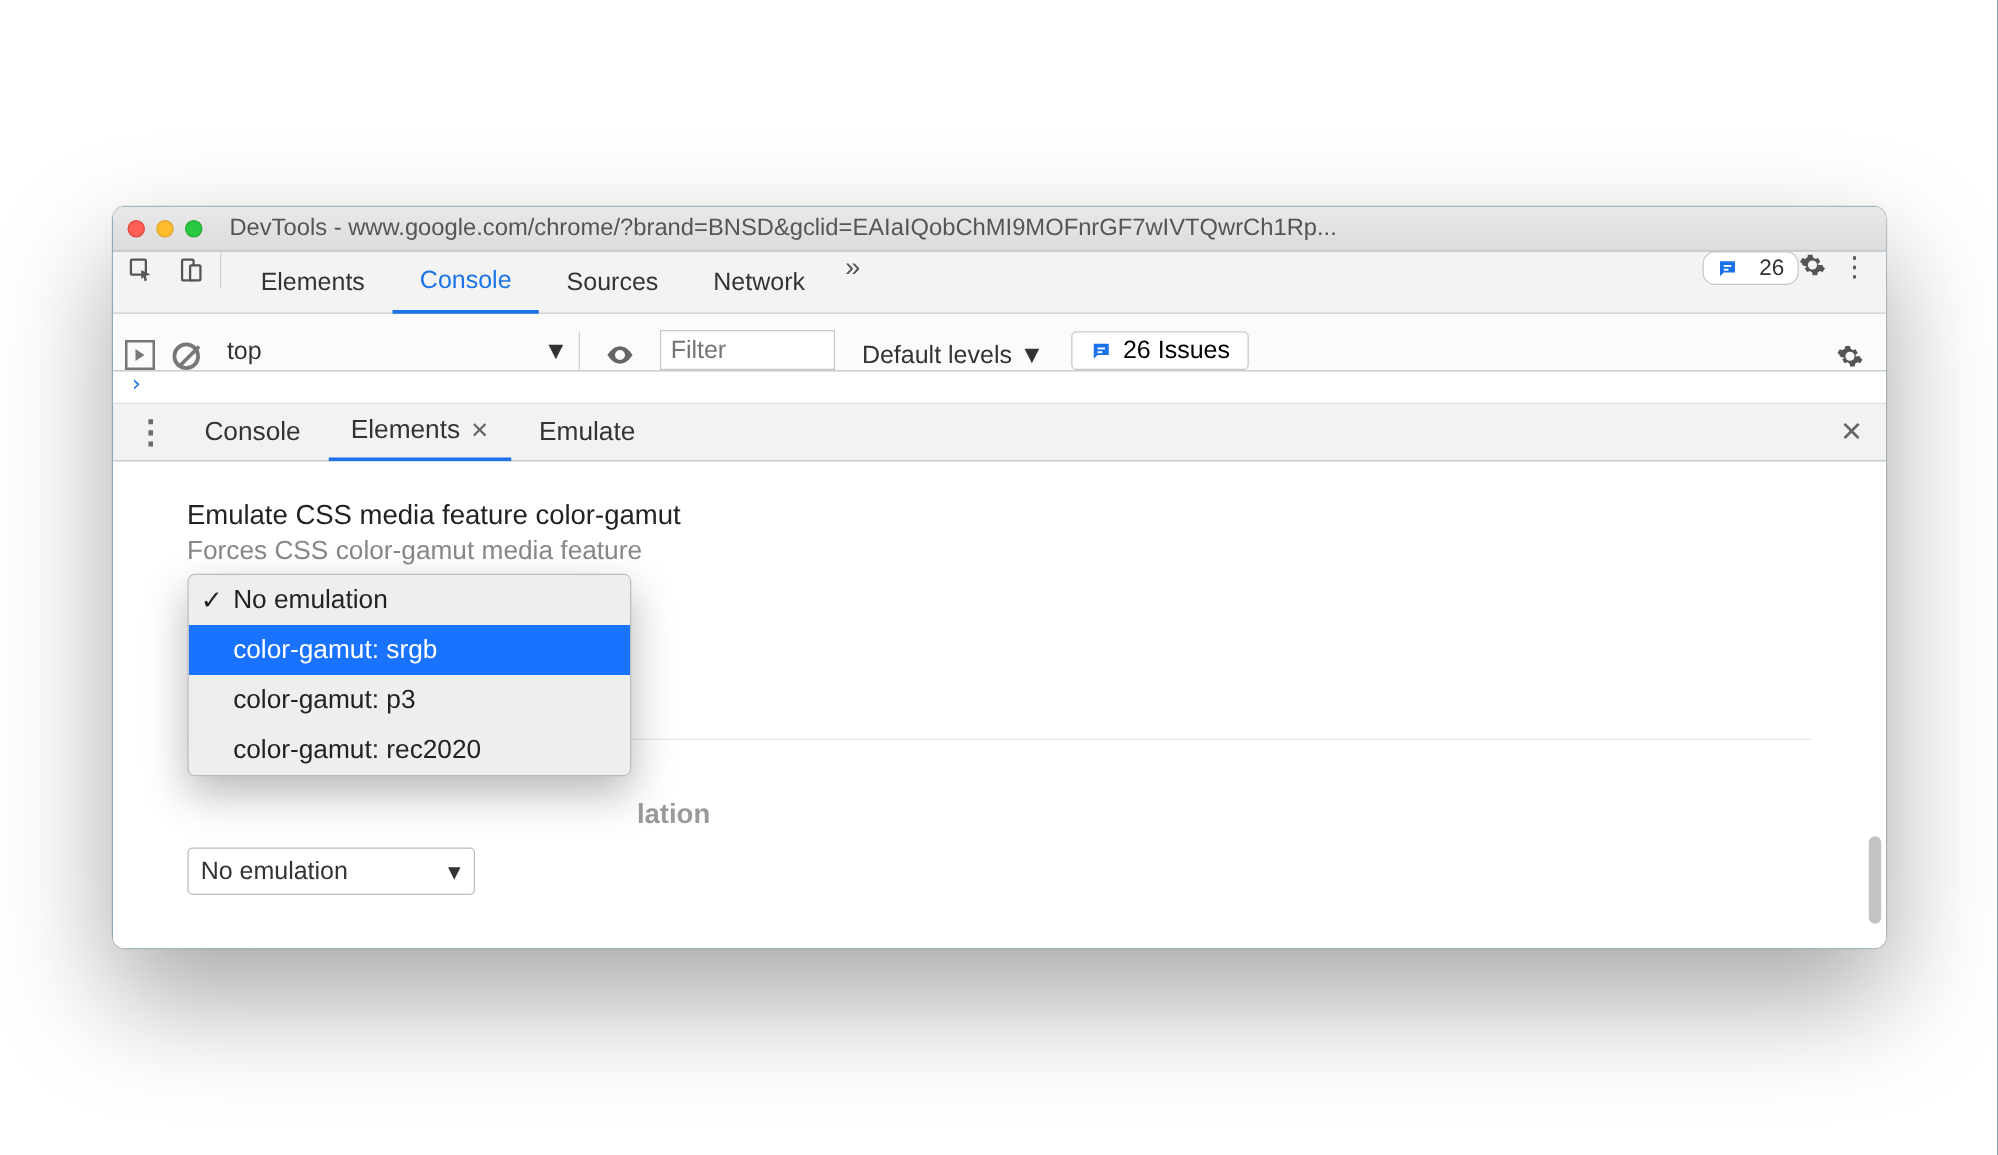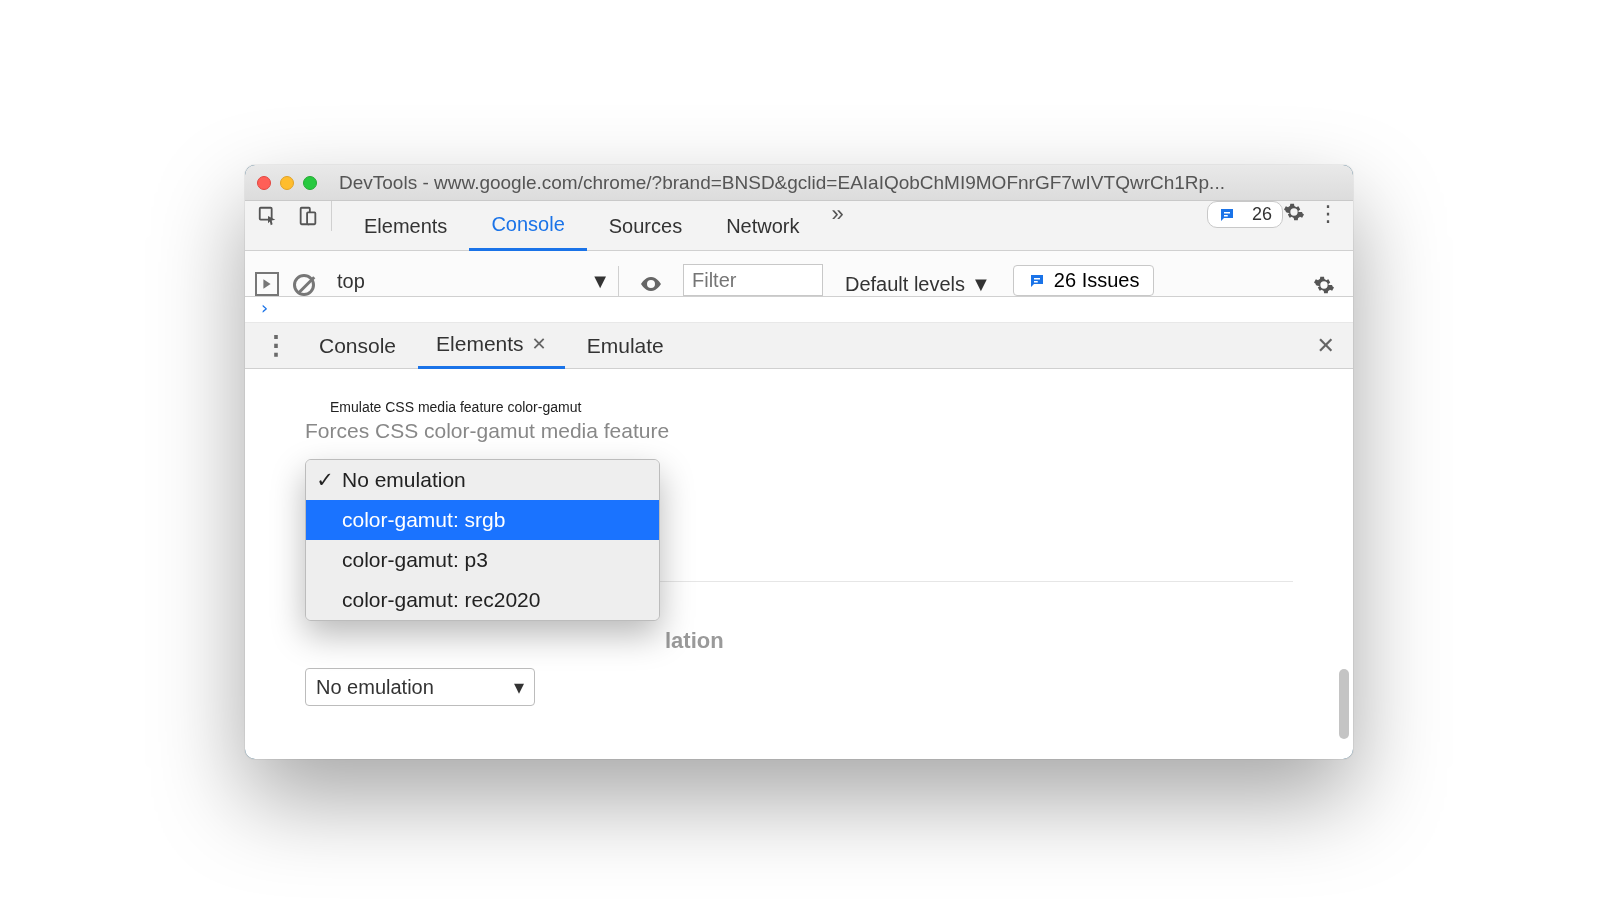--- a/index.html
+++ b/index.html
@@ -6,21 +6,21 @@
   body {
     font-family: -apple-system, BlinkMacSystemFont, "Segoe UI", Helvetica, Arial, sans-serif;
     background: #fff;
     width: 1598px;
     height: 924px;
     display: flex;
     align-items: center;
     justify-content: center;
   }
   .window {
-    width: 1108px;
+    width: 1419px;
     border-radius: 10px;
     box-shadow: 0 40px 90px rgba(0,0,0,0.35), 0 0 0 1px rgba(0,0,0,0.05);
     background: #0c4a6e;
     overflow: hidden;
   }
   
   .titlebar {
     height: 36px;
     background: linear-gradient(#e9e9e9,#dcdcdc);
     border-bottom: 1px solid #c9c9c9;
@@ -142,21 +142,21 @@
   .dtab .xclose { color:#666; font-size:18px;}
   .dclose { margin-left:auto; color:#666; font-size:22px; padding:0 8px;}
 
   
   .panel {
     position:relative;
     padding: 30px 60px 30px 60px;
     background:#fff;
     min-height: 390px;
   }
-  .sect-title { font-size:14px; color:#222; margin-bottom:4px;margin-left:25px;}
+  .sect-title { font-size:22px; color:#222; margin-bottom:4px;}
   .sect-sub { font-size:21px; color:#888; margin-bottom:36px;}
   .hr { height:1px; background:#e6e6e6; margin:18px 0;}
   .ghost-sub { font-size:22px; color:#9a9a9a;}
   .selectbox {
     display:inline-flex; align-items:center; justify-content:space-between;
     width:230px; height:38px;
     border:1px solid #bcbcbc; border-radius:4px; background:#fff;
     padding:0 10px; font-size:20px; color:#333;
     margin-top:14px;
   }

